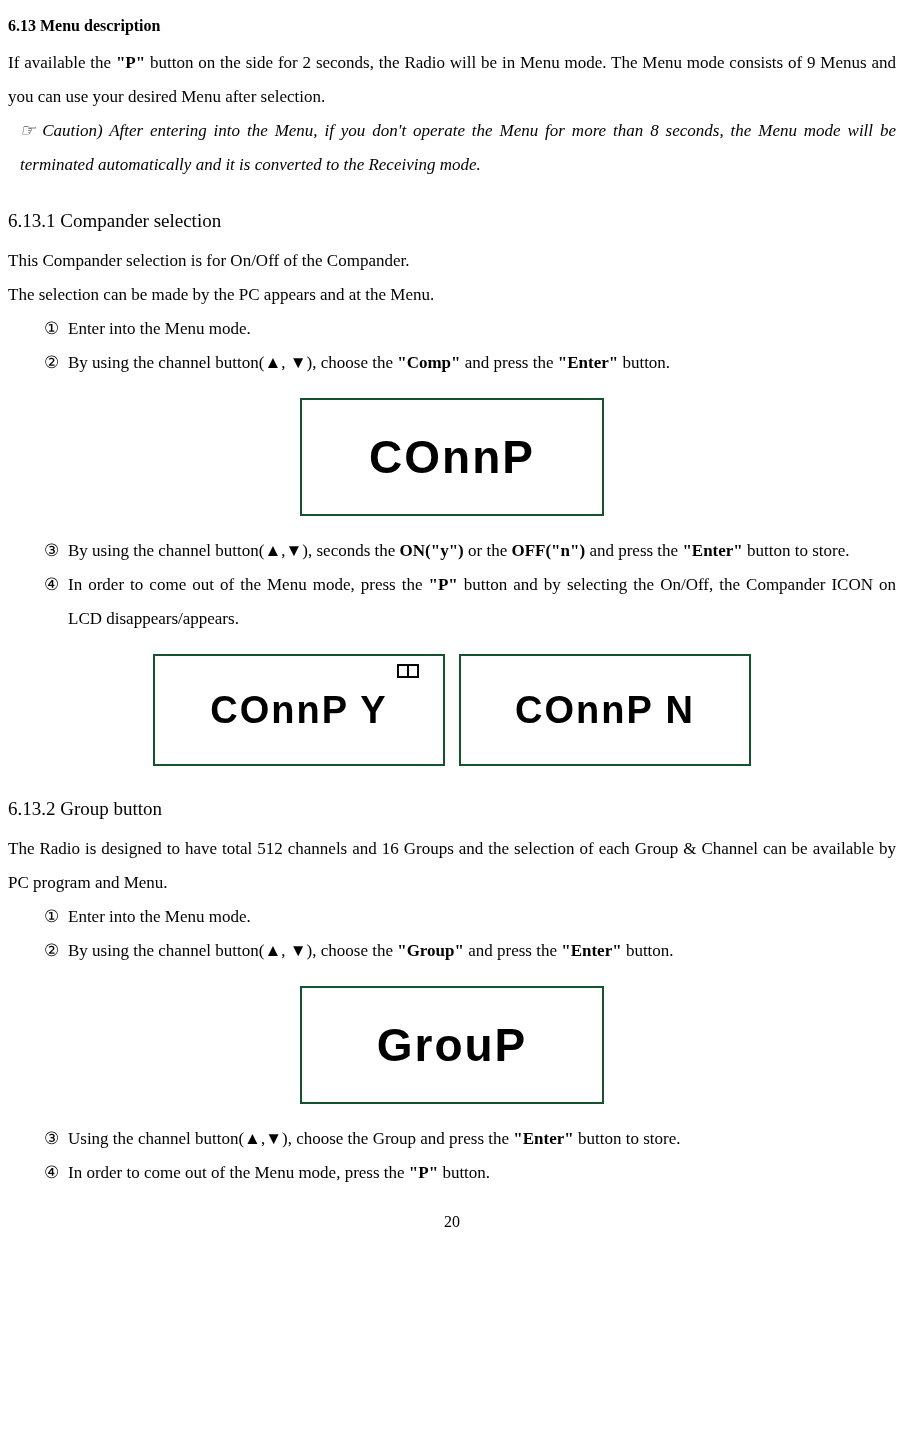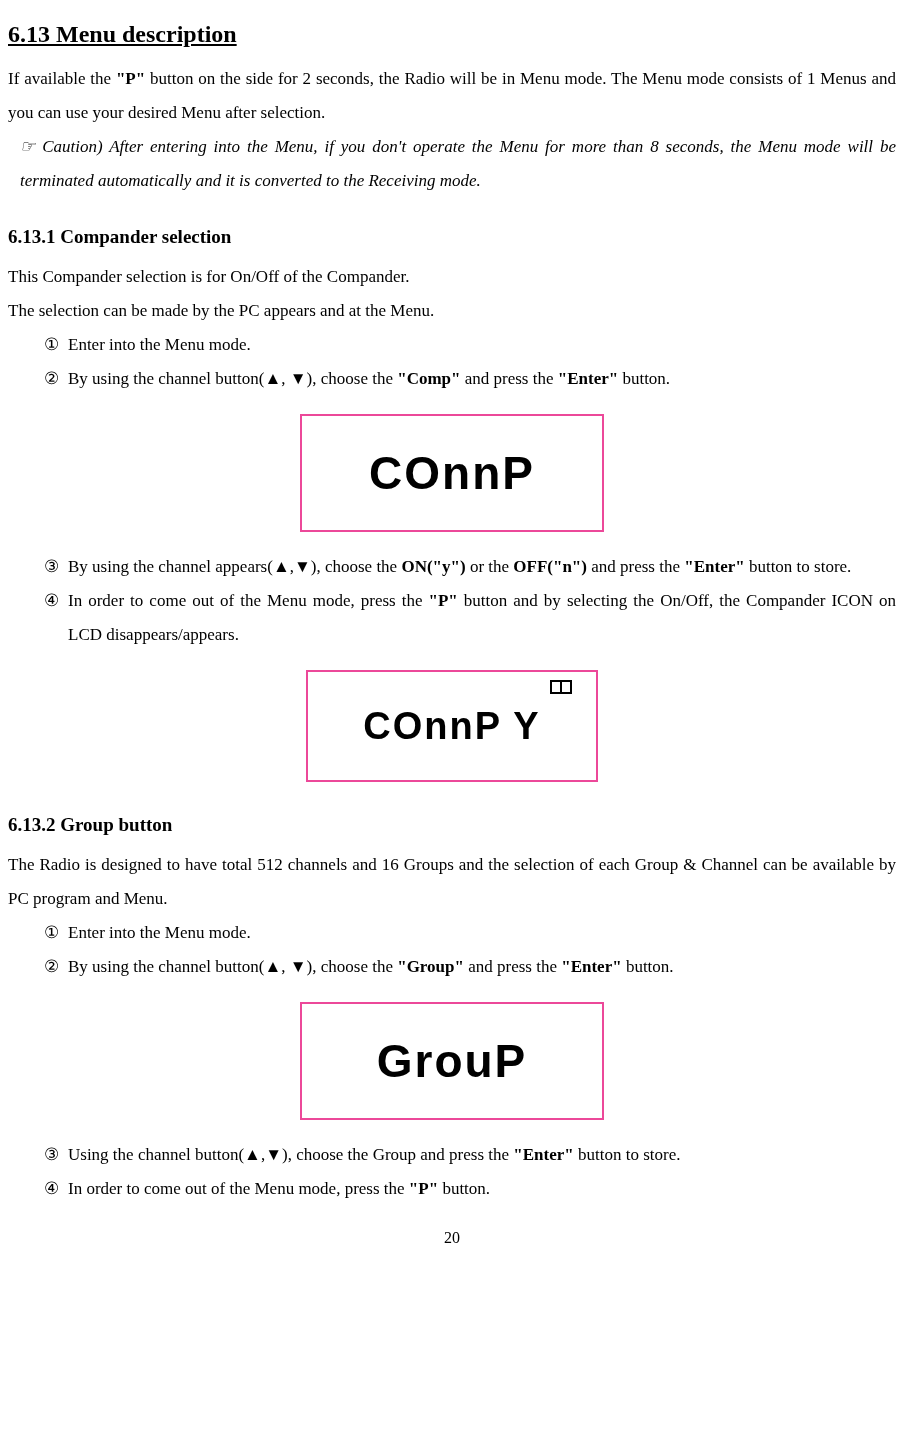--- a/index.html
+++ b/index.html
@@ -6,28 +6,27 @@
     font-family: "Times New Roman", Times, serif;
     font-size: 17px;
     line-height: 2.0;
     margin: 0;
     padding: 10px 4px 20px 8px;
     color: #000;
     width: 900px;
     box-sizing: border-box;
   }
   h2 {
-    font-size: 24px;
+    font-size: 16px;
     font-weight: bold;
     margin: 0 0 4px 0;
-    text-decoration: underline;
   }
   h3 {
     font-size: 19px;
-    font-weight: bold;
+    font-weight: normal;
     margin: 24px 0 4px 0;
   }
   p {
     margin: 0;
     text-align: justify;
   }
   .indent-block {
     padding-left: 12px;
     text-align: justify;
     font-style: italic;
@@ -45,21 +44,21 @@
   .list-body {
     flex: 1;
     text-align: justify;
   }
   .lcd-wrap {
     text-align: center;
     margin: 18px 0 18px 0;
   }
   .lcd {
     display: inline-block;
-    border: 2px solid #ec4899;
+    border: 2px solid #14532d;
     background: #fff;
     vertical-align: middle;
   }
   .lcd-inner {
     display: flex;
     align-items: center;
     justify-content: center;
     position: relative;
   }
   .seg {
@@ -104,21 +103,21 @@
   }
   b { font-weight: bold; }
   .gap { margin-top: 20px; }
 </style>
 </head>
 <body>
 
 <h2>6.13 Menu description</h2>
 
 <p>
-  <span>If available the </span><b>"P"</b><span> button on the side for 2 seconds, the Radio will be in Menu mode. The Menu mode consists of 1 Menus and you can use your desired Menu after selection.</span>
+  <span>If available the </span><b>"P"</b><span> button on the side for 2 seconds, the Radio will be in Menu mode. The Menu mode consists of 9 Menus and you can use your desired Menu after selection.</span>
 </p>
 
 <p class="indent-block">☞ Caution) After entering into the Menu, if you don't operate the Menu for more than 8 seconds, the Menu mode will be terminated automatically and it is converted to the Receiving mode.</p>
 
 <h3 class="gap">6.13.1 Compander selection</h3>
 
 <p>This Compander selection is for On/Off of the Compander.</p>
 <p>The selection can be made by the PC appears and at the Menu.</p>
 
 <div class="list-block">
@@ -139,39 +138,44 @@
     <div class="lcd-inner" style="width:100%;height:100%;">
       <span class="seg seg-big">COnnP</span>
     </div>
   </div>
 </div>
 
 <div class="list-block">
   <div class="list-row">
     <span class="list-num">③</span>
     <span class="list-body">
-      <span>By using the channel appears(▲,▼), choose the </span><b>ON("y")</b><span> or the </span><b>OFF("n")</b><span> and press the </span><b>"Enter"</b><span> button to store.</span>
+      <span>By using the channel button(▲,▼), seconds the </span><b>ON("y")</b><span> or the </span><b>OFF("n")</b><span> and press the </span><b>"Enter"</b><span> button to store.</span>
     </span>
   </div>
   <div class="list-row">
     <span class="list-num">④</span>
     <span class="list-body">
       <span>In order to come out of the Menu mode, press the </span><b>"P"</b><span> button and by selecting the On/Off, the Compander ICON on LCD disappears/appears.</span>
     </span>
   </div>
 </div>
 
 <div class="lcd-wrap">
   <div class="lcd-pair">
     <div class="lcd lcd2">
       <div class="lcd-inner" style="width:100%;height:100%;">
         <span class="seg seg-med">COnnP Y</span>
         <span class="cmp-icon"></span>
       </div>
     </div>
+    <div class="lcd lcd3" style="margin-left:-2px;">
+      <div class="lcd-inner" style="width:100%;height:100%;">
+        <span class="seg seg-med">COnnP N</span>
+      </div>
+    </div>
   </div>
 </div>
 
 <h3>6.13.2 Group button</h3>
 
 <p>The Radio is designed to have total 512 channels and 16 Groups and the selection of each Group &amp; Channel can be available by PC program and Menu.</p>
 
 <div class="list-block">
   <div class="list-row">
     <span class="list-num">①</span>

